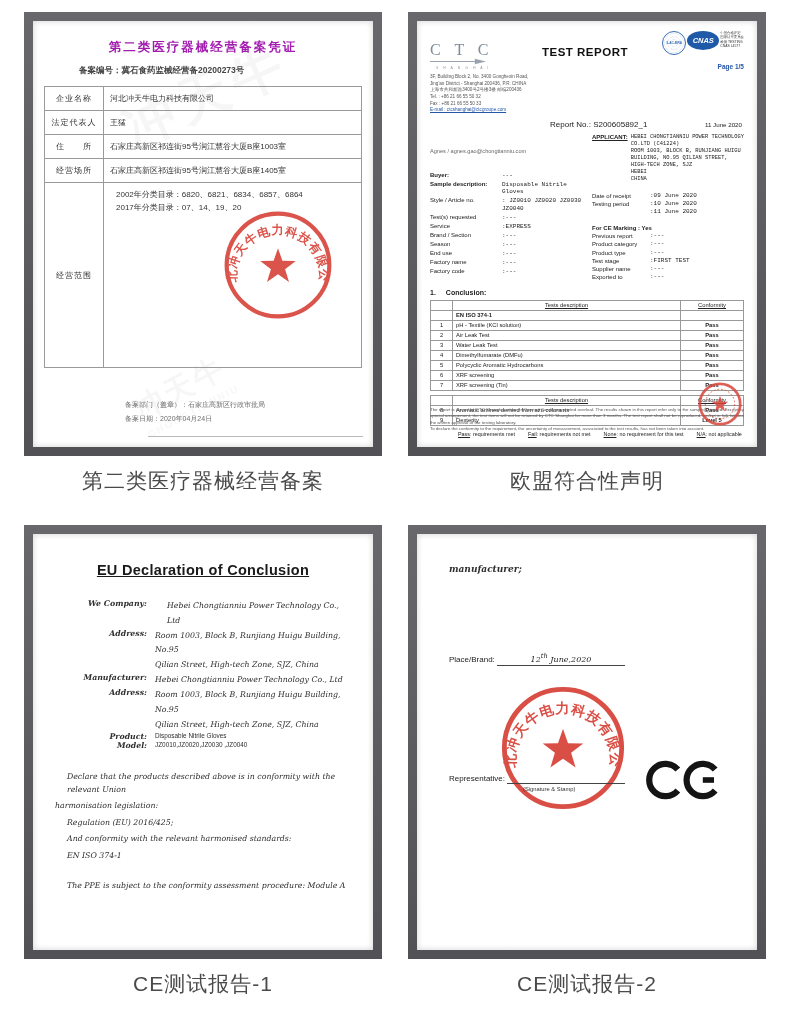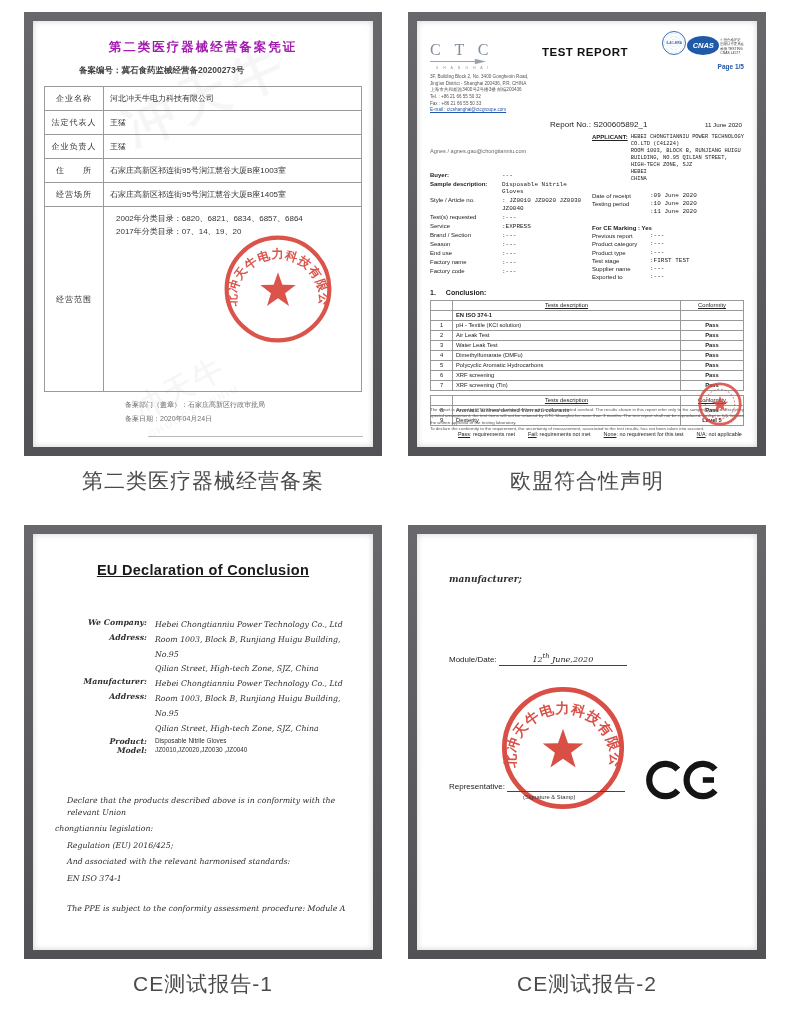--- a/index.html
+++ b/index.html
@@ -39,21 +39,21 @@
   .d2-logo{width:100px;margin-top:12px;}
   .d2-ctc{font-family:"Liberation Serif",serif;font-size:16px;color:#7e8b99;letter-spacing:5px;line-height:14px;}
   .d2-arrow{width:56px;height:7px;margin-top:1px;background:#9aa3ad;
     clip-path:polygon(0 42%,80% 42%,80% 10%,100% 50%,80% 90%,80% 58%,0 58%);}
   .d2-sh{font-size:3.5px;color:#8d99a6;letter-spacing:2px;margin:1px 0 4px 6px;}
   .d2-addr{font-size:4.6px;color:#555;line-height:1.45;}
   .d2-email{font-size:4.6px;color:#2457a8;text-decoration:underline;}
   .d2-titlewrap{flex:1;text-align:center;}
   .d2-title{font-size:11.5px;font-weight:bold;letter-spacing:.5px;margin-top:15px;color:#111;}
   .d2-logos{width:104px;text-align:right;}
-  .d2-logorow{display:flex;justify-content:flex-end;align-items:flex-end;gap:1px;}
+  .d2-logorow{display:flex;justify-content:flex-end;align-items:flex-start;gap:1px;}
   .d2-ilac{width:22px;height:22px;border-radius:50%;border:1.5px solid #3a6db5;color:#3a6db5;
     display:flex;align-items:center;justify-content:center;font-size:3.2px;font-weight:bold;
     background:repeating-radial-gradient(circle,#eaf1fa 0 1px,#fff 1px 3px);}
   .d2-cnas{width:32px;height:19px;border-radius:50%;background:#1f5aa8;color:#fff;
     display:flex;align-items:center;justify-content:center;font-size:7.5px;font-weight:bold;font-style:italic;}
   .d2-acc{font-size:3.4px;color:#333;text-align:left;line-height:1.25;}
   .d2-page{font-size:6.5px;color:#2457a8;margin-top:8px;font-weight:bold;}
   .d2-repline{position:relative;margin-top:6px;height:12px;}
   .d2-repno{position:absolute;left:120px;font-size:8px;color:#222;}
   .d2-date{position:absolute;right:2px;top:1px;font-size:6.2px;}
@@ -92,30 +92,30 @@
   
   .d3{padding:28px 22px;box-sizing:border-box;font-family:"DejaVu Serif",serif;}
   .d3-title{text-align:center;font-family:"Liberation Sans",sans-serif;font-size:14.5px;
     font-weight:bold;text-decoration:underline;color:#1a1a1a;letter-spacing:.3px;}
   .d3-row{display:flex;margin-top:0;font-size:7.8px;font-style:italic;color:#2e2e2e;}
   .d3-row .l{width:92px;flex:none;text-align:right;padding-right:8px;font-weight:bold;}
   .d3-row .v{line-height:1.9;}
   .d3-row .v.small{font-family:"Liberation Sans",sans-serif;font-style:normal;font-size:6.4px;line-height:1.4;}
   .d3-par{margin:4px 0 0 0;font-size:7.8px;font-style:italic;color:#2e2e2e;line-height:1.6;}
   .d3-par.ind{padding-left:12px;}
-  .mt18{margin-top:18px;} .mt26{margin-top:40px;}
+  .mt18{margin-top:18px;} .mt26{margin-top:21px;gap:12px;}
 
   
   .d4{position:relative;height:100%;}
-  .d4-open{position:absolute;top:40px;left:32px;font-family:"DejaVu Serif",serif;
+  .d4-open{position:absolute;top:30px;left:32px;font-family:"DejaVu Serif",serif;
     font-style:italic;font-weight:bold;font-size:9px;color:#2e2e2e;}
   .d4-place{position:absolute;top:118px;left:32px;font-size:8px;color:#222;}
   .d4-place .uline{display:inline-block;width:128px;border-bottom:1px solid #444;text-align:center;
     font-family:"DejaVu Serif",serif;font-style:italic;padding-bottom:1px;}
-  .d4-rep{position:absolute;top:248px;left:32px;font-size:8px;color:#222;}
+  .d4-rep{position:absolute;top:240px;left:32px;font-size:8px;color:#222;}
   .d4-rep .uline{display:inline-block;width:118px;border-bottom:1px solid #444;}
   .d4-repnote{margin:2px 0 0 74px;font-size:5.8px;color:#333;}
   .d4-stamp{left:82px;top:150px;width:128px;height:128px;opacity:.95;}
   .d4-ce{position:absolute;right:38px;top:222px;width:76px;height:48px;}
 </style>
 </head>
 <body>
 
 <div class="grid">
 
@@ -130,24 +130,20 @@
         <div class="d1-title">第二类医疗器械经营备案凭证</div>
         <div class="d1-no">备案编号：冀石食药监械经营备20200273号</div>
         <table class="d1-table">
           <tbody>
               <tr>
             <td class="lab">企业名称</td>
             <td class="val">河北冲天牛电力科技有限公司</td>
               </tr>
           <tr>
             <td class="lab">法定代表人</td>
-            <td class="val">王猛</td>
-              </tr>
-          <tr>
-            <td class="lab">企业负责人</td>
             <td class="val">王猛</td>
               </tr>
           <tr>
             <td class="lab">住　　所</td>
             <td class="val">石家庄高新区祁连街95号润江慧谷大厦B座1003室</td>
               </tr>
           <tr>
             <td class="lab">经营场所</td>
             <td class="val">石家庄高新区祁连街95号润江慧谷大厦B座1405室</td>
               </tr>
@@ -449,37 +445,37 @@
         </div>
         <div class="d3-row">
           <span class="l">Product:</span>
           <span class="v small">Disposable Nitrile Gloves</span>
         </div>
         <div class="d3-row">
           <span class="l">Model:</span>
           <span class="v small">JZ0010,JZ0020,JZ0030 ,JZ0040</span>
         </div>
         <p class="d3-par mt26 ind">Declare that the products described above is in conformity with the relevant Union</p>
-        <p class="d3-par">chongtianniu legislation:</p>
+        <p class="d3-par">harmonisation legislation:</p>
         <p class="d3-par ind">Regulation (EU) 2016/425;</p>
-        <p class="d3-par ind">And associated with the relevant harmonised standards:</p>
+        <p class="d3-par ind">And conformity with the relevant harmonised standards:</p>
         <p class="d3-par ind">EN ISO 374-1</p>
         <p class="d3-par mt18 ind">The PPE is subject to the conformity assessment procedure: Module A</p>
 
       </div>
     </div>
     <div class="caption">CE测试报告-1</div>
   </div>
 
   <div class="cell">
     <div class="frame short">
       <div class="page d4">
         <div class="d4-open">manufacturer;</div>
         <div class="d4-place">
-          <span>Module/Date:</span>
+          <span>Place/Brand:</span>
           <span class="uline"><span>12</span><sup>th</sup><span> June,2020</span></span>
         </div>
         <svg class="stamp d4-stamp" viewBox="0 0 120 120">
           <defs>
               <path id="arc2" d="M 15,72 A 45,45 0 1 1 105,72" fill="none"></path>
             </defs>
           <circle cx="60" cy="60" r="55" fill="none" stroke="#d8463c" stroke-width="4.5"></circle>
           <text font-size="13" fill="#d8463c" font-weight="bold" letter-spacing="1">
             <textPath href="#arc2" startOffset="50%" text-anchor="middle">河北冲天牛电力科技有限公司</textPath>
           </text>

